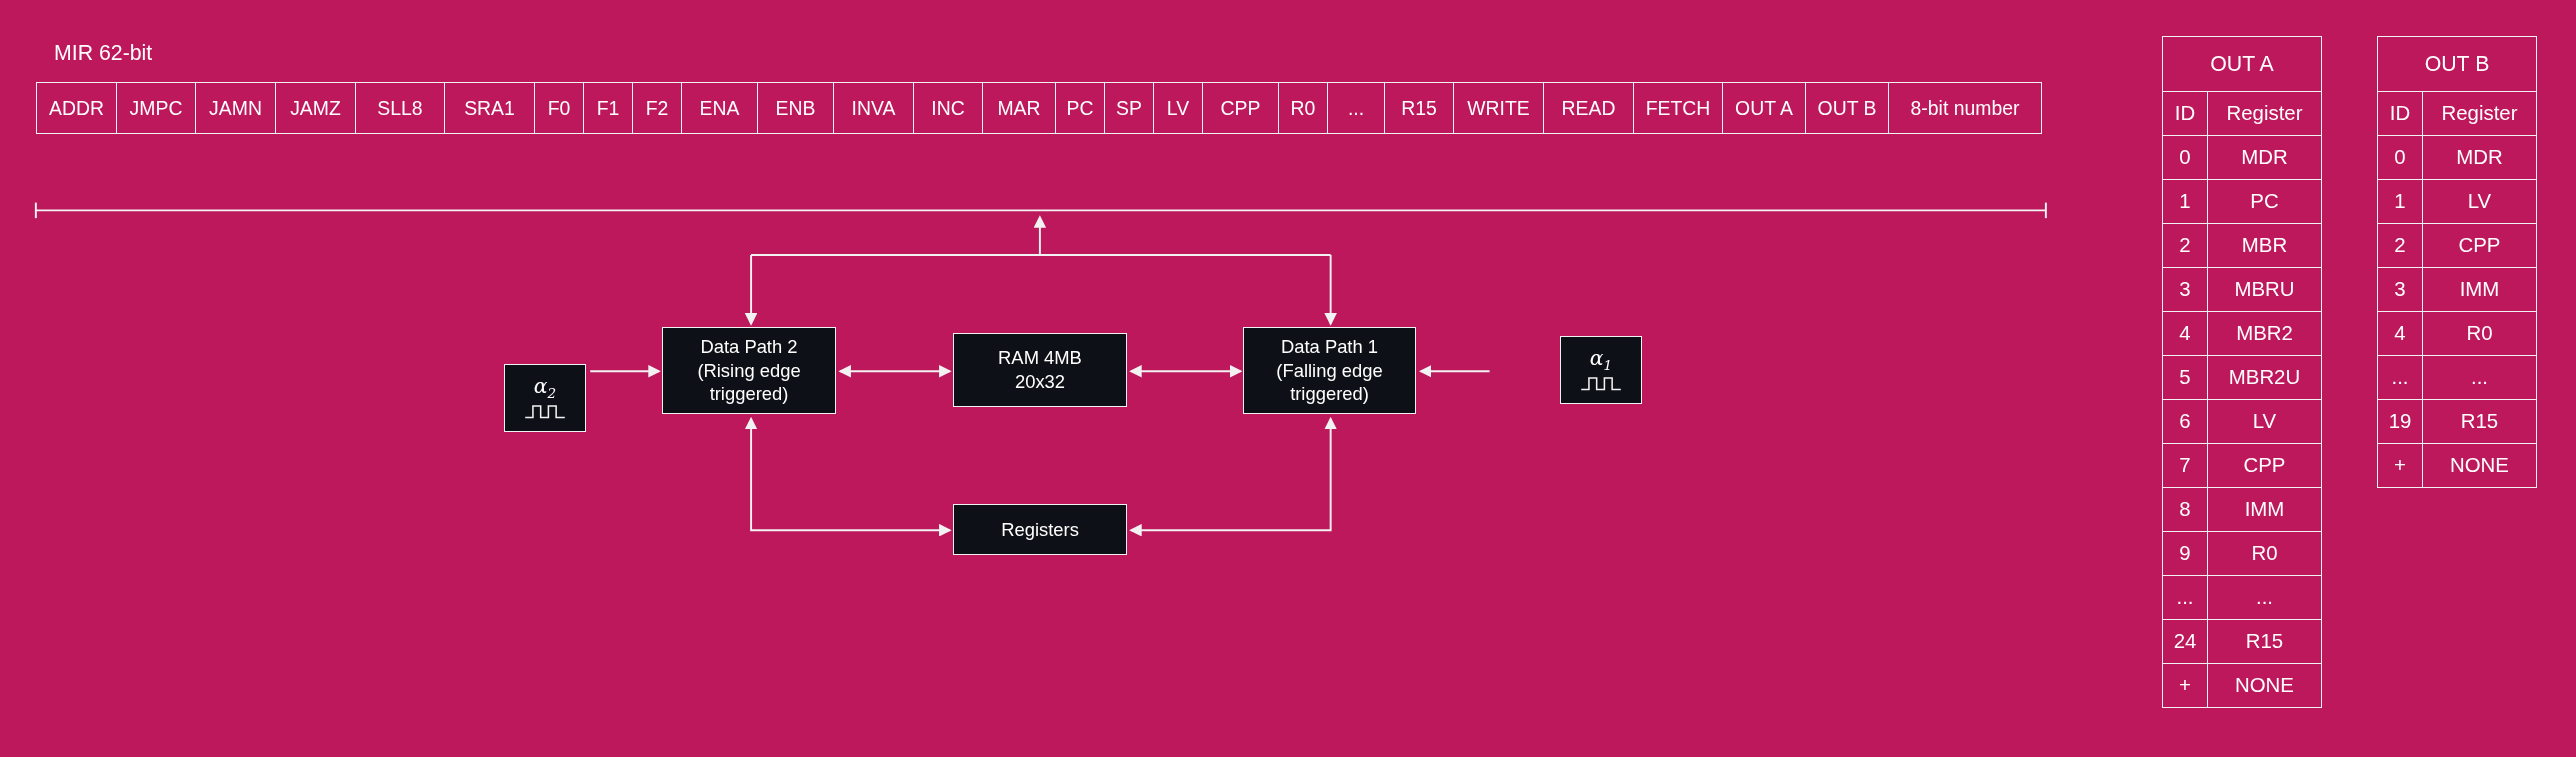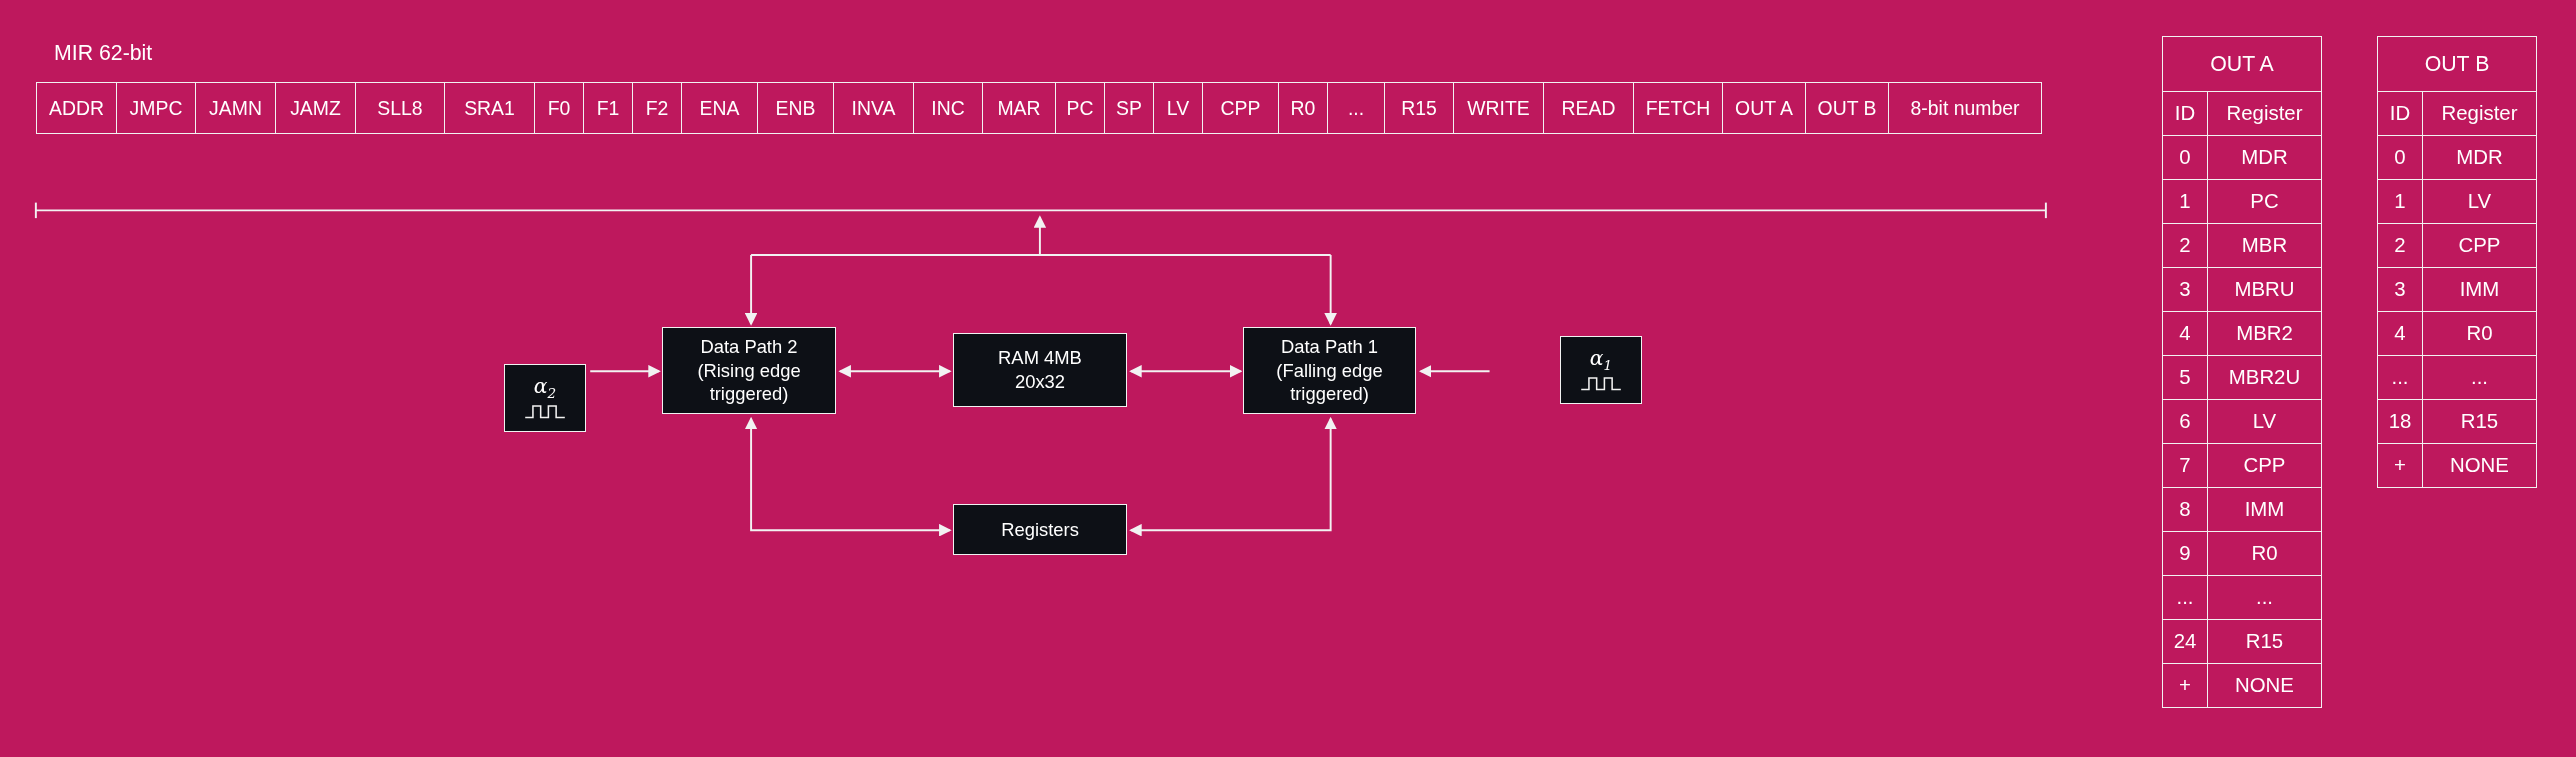--- a/index.html
+++ b/index.html
@@ -269,21 +269,21 @@
         </tr>
     <tr>
           <td>4</td>
           <td>R0</td>
         </tr>
     <tr>
           <td>...</td>
           <td>...</td>
         </tr>
     <tr>
-          <td>18</td>
+          <td>19</td>
           <td>R15</td>
         </tr>
     <tr>
           <td>+</td>
           <td>NONE</td>
         </tr>
   </tbody>
     </table>
 
 </div>

